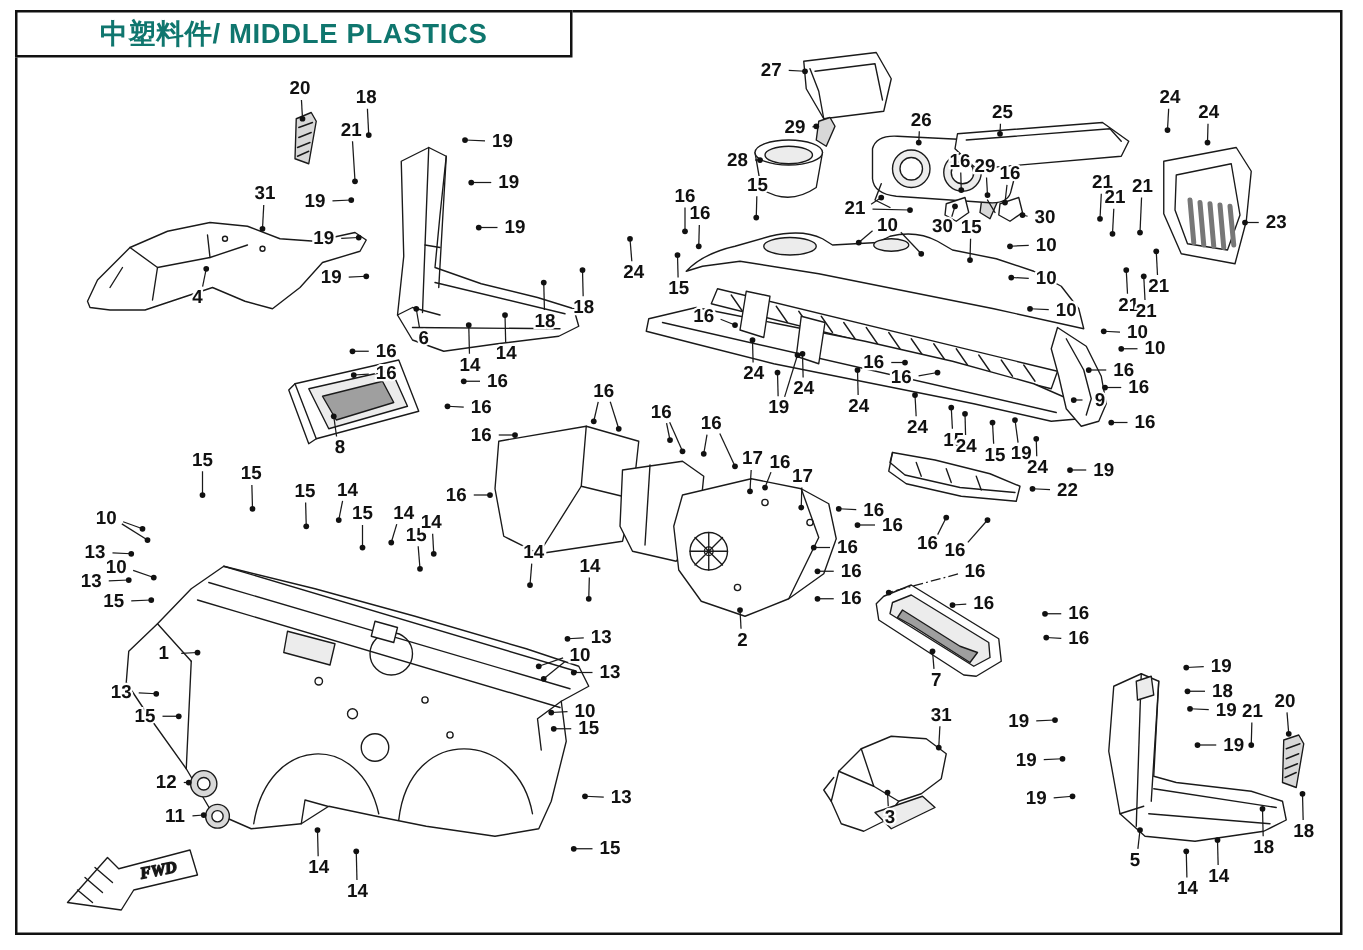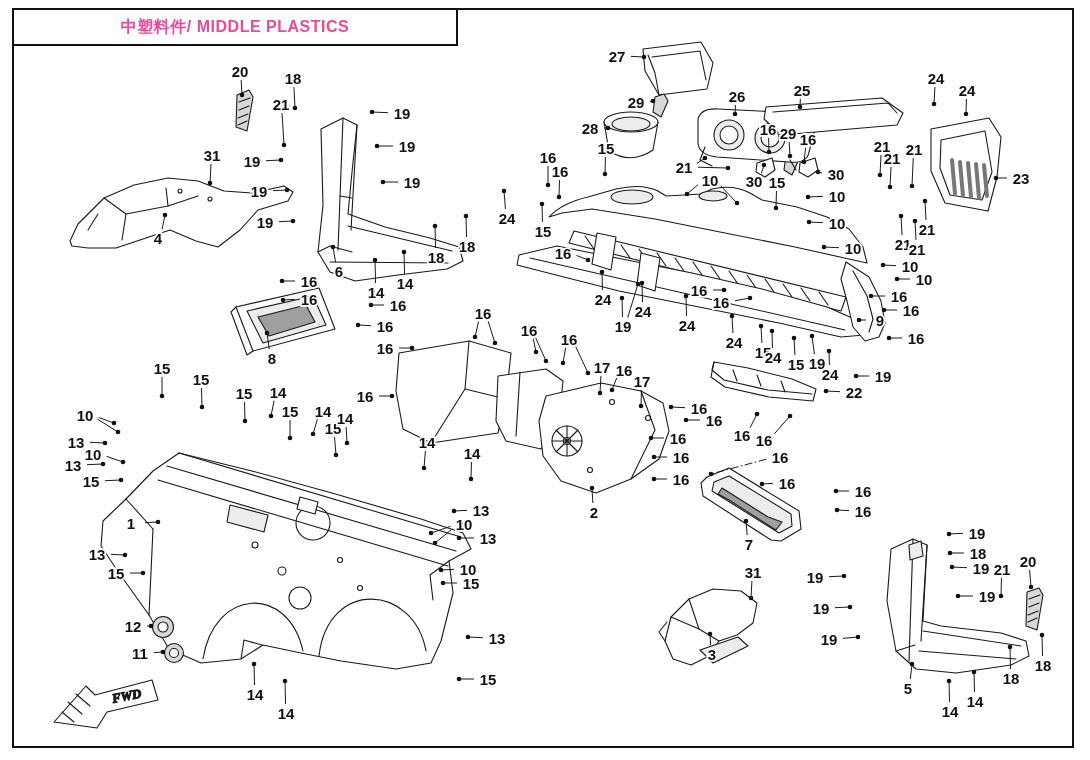--- a/index.html
+++ b/index.html
@@ -3,21 +3,21 @@
 <meta charset="utf-8">
 <style>
   html,body{margin:0;padding:0;background:#fff;}
   .page{position:relative;width:1090px;height:760px;background:#fff;overflow:hidden;
         font-family:"Liberation Sans",sans-serif;}
   .outer-frame{position:absolute;left:12px;top:8px;width:1062px;height:740px;
         border:2px solid #111;box-sizing:border-box;}
   .title-box{position:absolute;left:12px;top:8px;width:446px;height:38px;
         border:2px solid #111;box-sizing:border-box;background:#fff;
         display:flex;align-items:center;justify-content:center;}
-  .title-box span{font-size:16px;font-weight:bold;color:#ec4899;letter-spacing:.5px;
+  .title-box span{font-size:22px;font-weight:bold;color:#0f766e;letter-spacing:.5px;
         white-space:nowrap;}
   svg.diagram{position:absolute;left:0;top:0;}
   svg .part{stroke:#1a1a1a;stroke-width:1.1;stroke-linejoin:round;stroke-linecap:round;fill:none;}
   svg .fill-w{fill:#ffffff;}
   svg .fill-l{fill:#ececec;}
   svg .fill-m{fill:#d8d8d8;}
   svg .fill-d{fill:#9f9f9f;}
   svg .leader{stroke:#1a1a1a;stroke-width:1;fill:none;}
   svg .callout-text{font-family:"Liberation Sans",sans-serif;font-size:15px;font-weight:bold;
         fill:#111;stroke:#fff;stroke-width:3.5;paint-order:stroke;}

